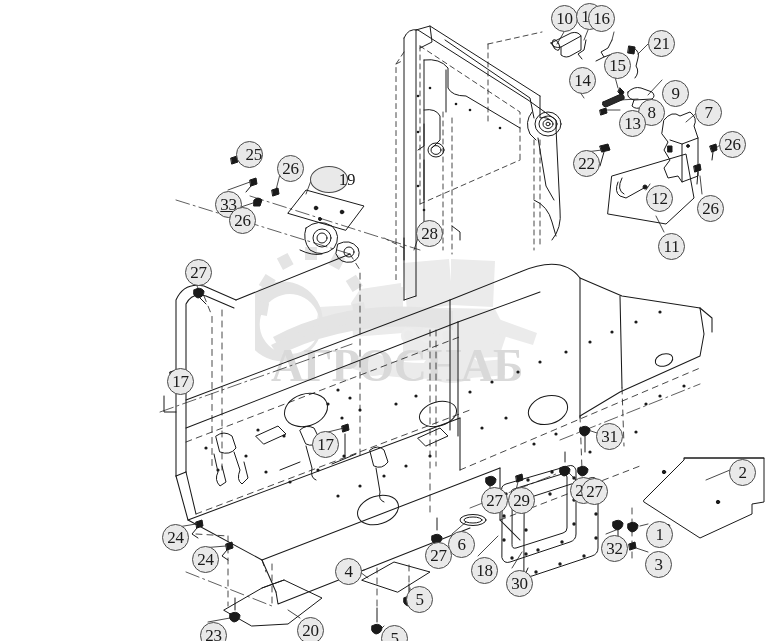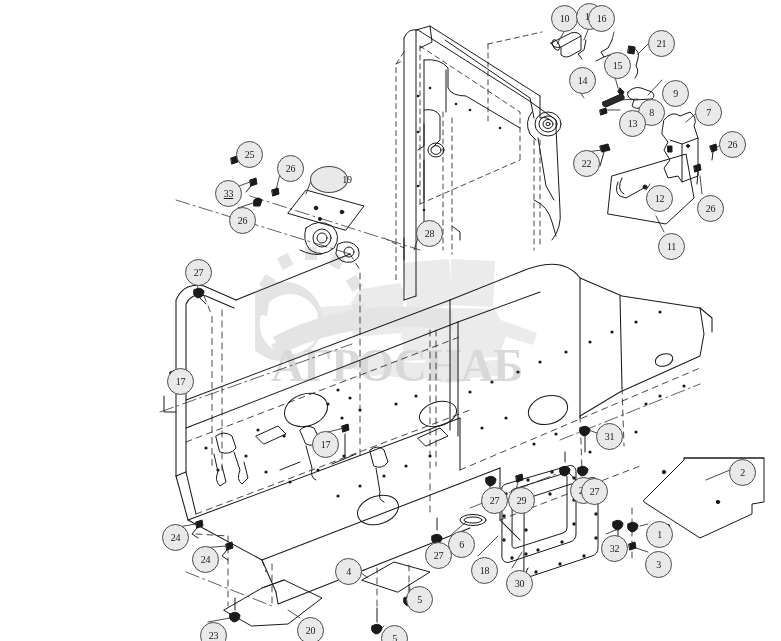--- a/index.html
+++ b/index.html
@@ -13,21 +13,21 @@
   #watermark svg{display:block;}
 
   
   #art{position:absolute;left:0;top:0;width:781px;height:641px;}
 
   
   .callout{position:absolute;width:27px;height:27px;border-radius:50%;
            background:#e9e9e9;border:1.1px solid #4a4a4a;
            box-sizing:border-box;
            display:flex;align-items:center;justify-content:center;
-           font-family:"Liberation Serif",serif;font-size:10px;
+           font-family:"Liberation Serif",serif;font-size:17px;
            color:#1a1a1a;letter-spacing:-0.3px;}
 </style>
 </head>
 <body>
 
 <div id="stage">
 
   <div id="watermark">
     <svg width="290" height="140" viewBox="0 0 290 140" aria-hidden="true">
       <g fill="#ebebeb">
@@ -564,30 +564,30 @@
       </div>
       <div class="callout" style="left: 573px; top: 150px;">
         <span>22</span>
       </div>
       <div class="callout" style="left: 646px; top: 185px;">
         <span>12</span>
       </div>
       <div class="callout" style="left: 658px; top: 233px;">
         <span>11</span>
       </div>
-      <div class="callout" style="left: 236px; top: 141px;">
+      <div class="callout" style="left: 236px; top: 141px; justify-content: flex-end;">
         <span>25</span>
       </div>
       <div class="callout" style="left: 277px; top: 155px;">
         <span>26</span>
       </div>
       <div class="callout" style="left: 310px; top: 166px; padding-left: 36px;">
         <span>19</span>
       </div>
-      <div class="callout" style="left: 215px; top: 180px; text-decoration: underline;">
+      <div class="callout" style="left: 215px; top: 191px; text-decoration: underline;">
         <span>33</span>
       </div>
       <div class="callout" style="left: 229px; top: 207px;">
         <span>26</span>
       </div>
       <div class="callout" style="left: 416px; top: 220px;">
         <span>28</span>
       </div>
       <div class="callout" style="left: 185px; top: 259px;">
         <span>27</span>

